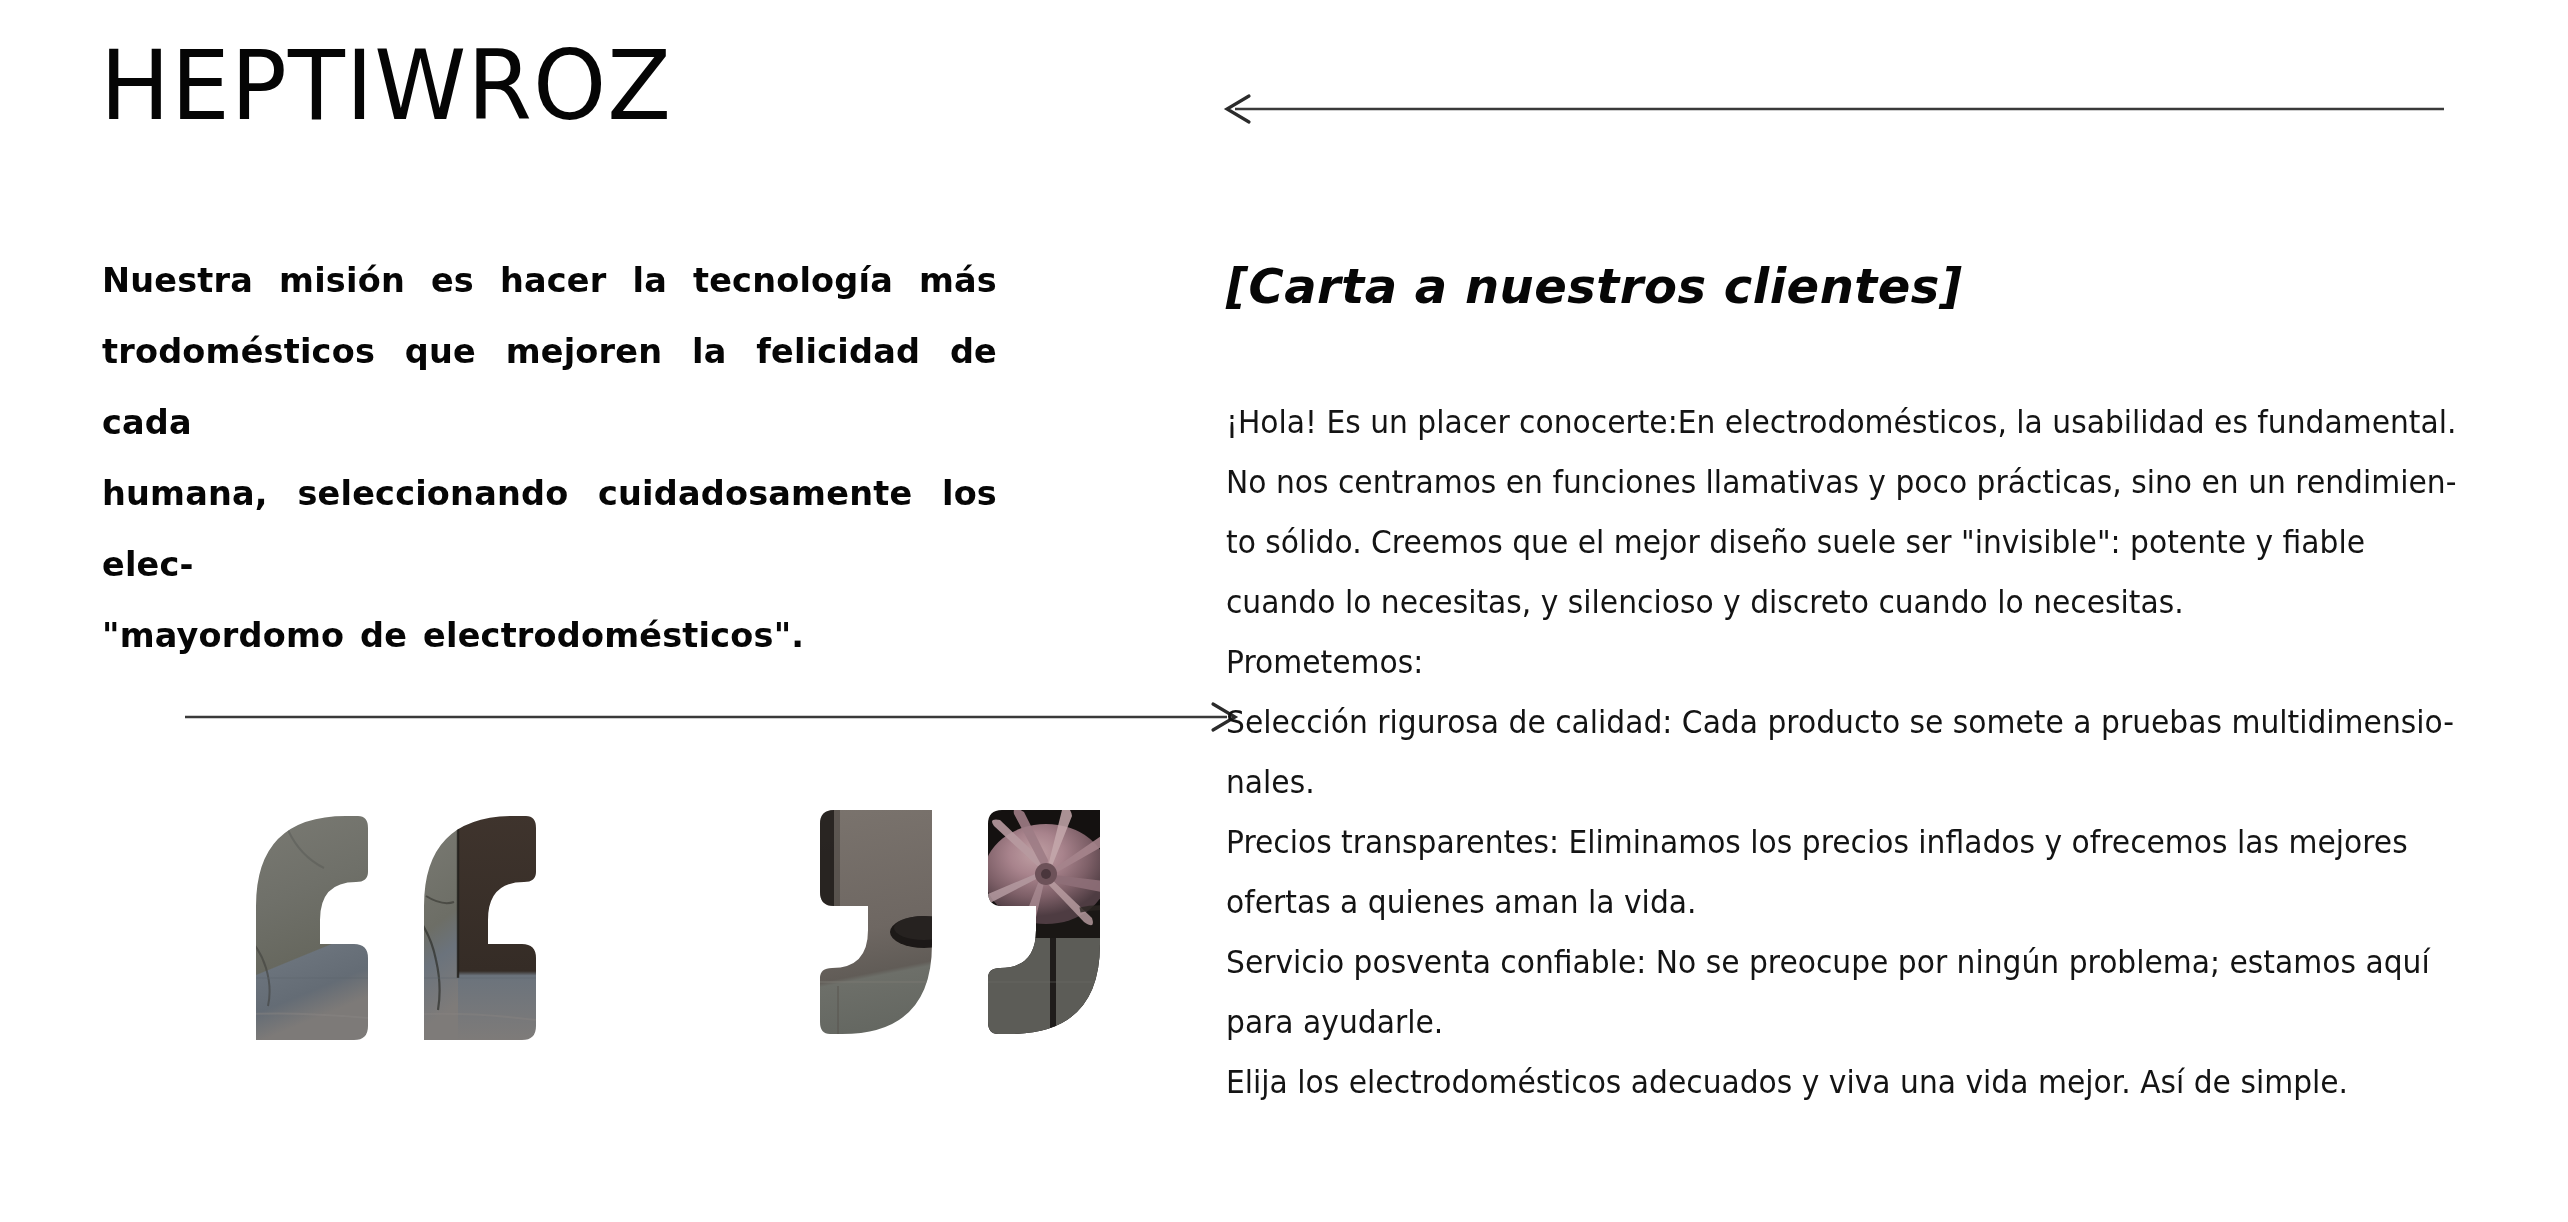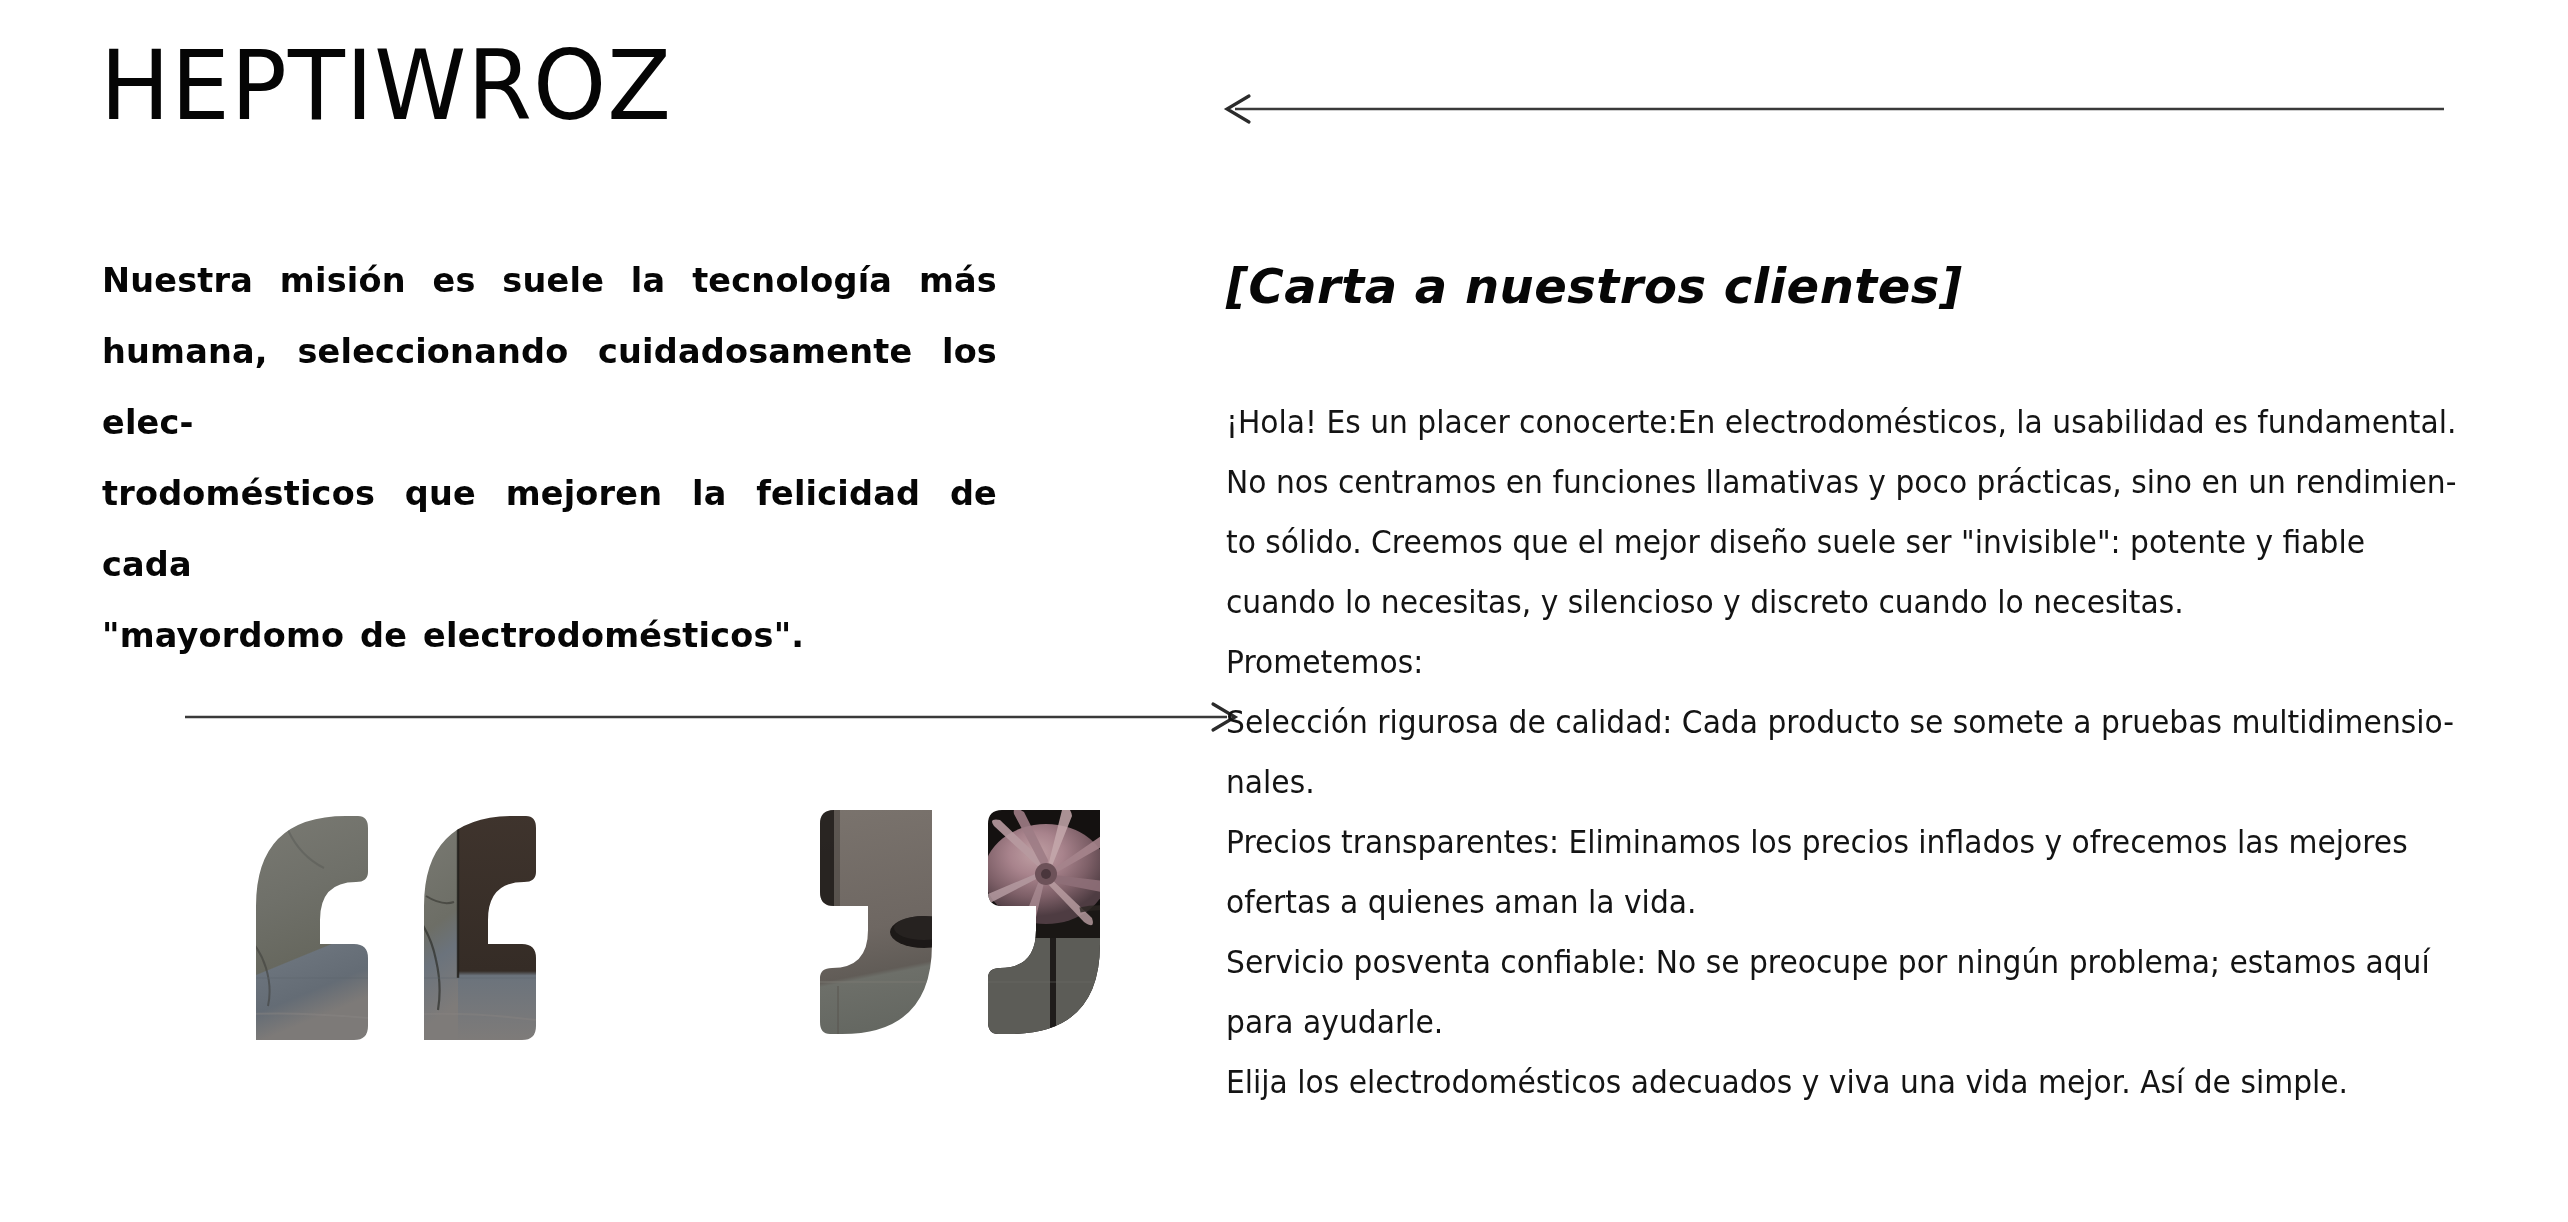--- a/index.html
+++ b/index.html
@@ -152,23 +152,23 @@
 </head>
 <body>
 
 <div class="page">
 
   <div class="left-col">
 
     <div class="brand-title">HEPTIWROZ</div>
 
     <div class="mission">
-        <div style="text-align: justify; text-align-last: justify; white-space: normal;">Nuestra misión es suele la tecnología más</div>
+        <div style="text-align: justify; text-align-last: justify; white-space: normal;">Nuestra misión es hacer la tecnología más</div>
+        <div style="text-align: justify; text-align-last: justify; white-space: normal;">trodomésticos que mejoren la felicidad de cada</div>
         <div style="text-align: justify; text-align-last: justify; white-space: normal;">humana, seleccionando cuidadosamente los elec-</div>
-        <div style="text-align: justify; text-align-last: justify; white-space: normal;">trodomésticos que mejoren la felicidad de cada</div>
         <div style="text-align: left; text-align-last: left; white-space: nowrap;">"mayordomo de electrodomésticos".</div>
       </div>
 
     <div class="arrow-right">
       <svg viewBox="0 0 1055 34" width="1055" height="34" aria-hidden="true">
         <line x1="0" y1="17" x2="1042" y2="17" stroke="#3a3a3a" stroke-width="2.4"></line>
         <polyline points="1028,4 1050,17 1028,30" fill="none" stroke="#2b2b2b" stroke-width="3.2" stroke-linecap="round" stroke-linejoin="miter"></polyline>
       </svg>
     </div>
 

